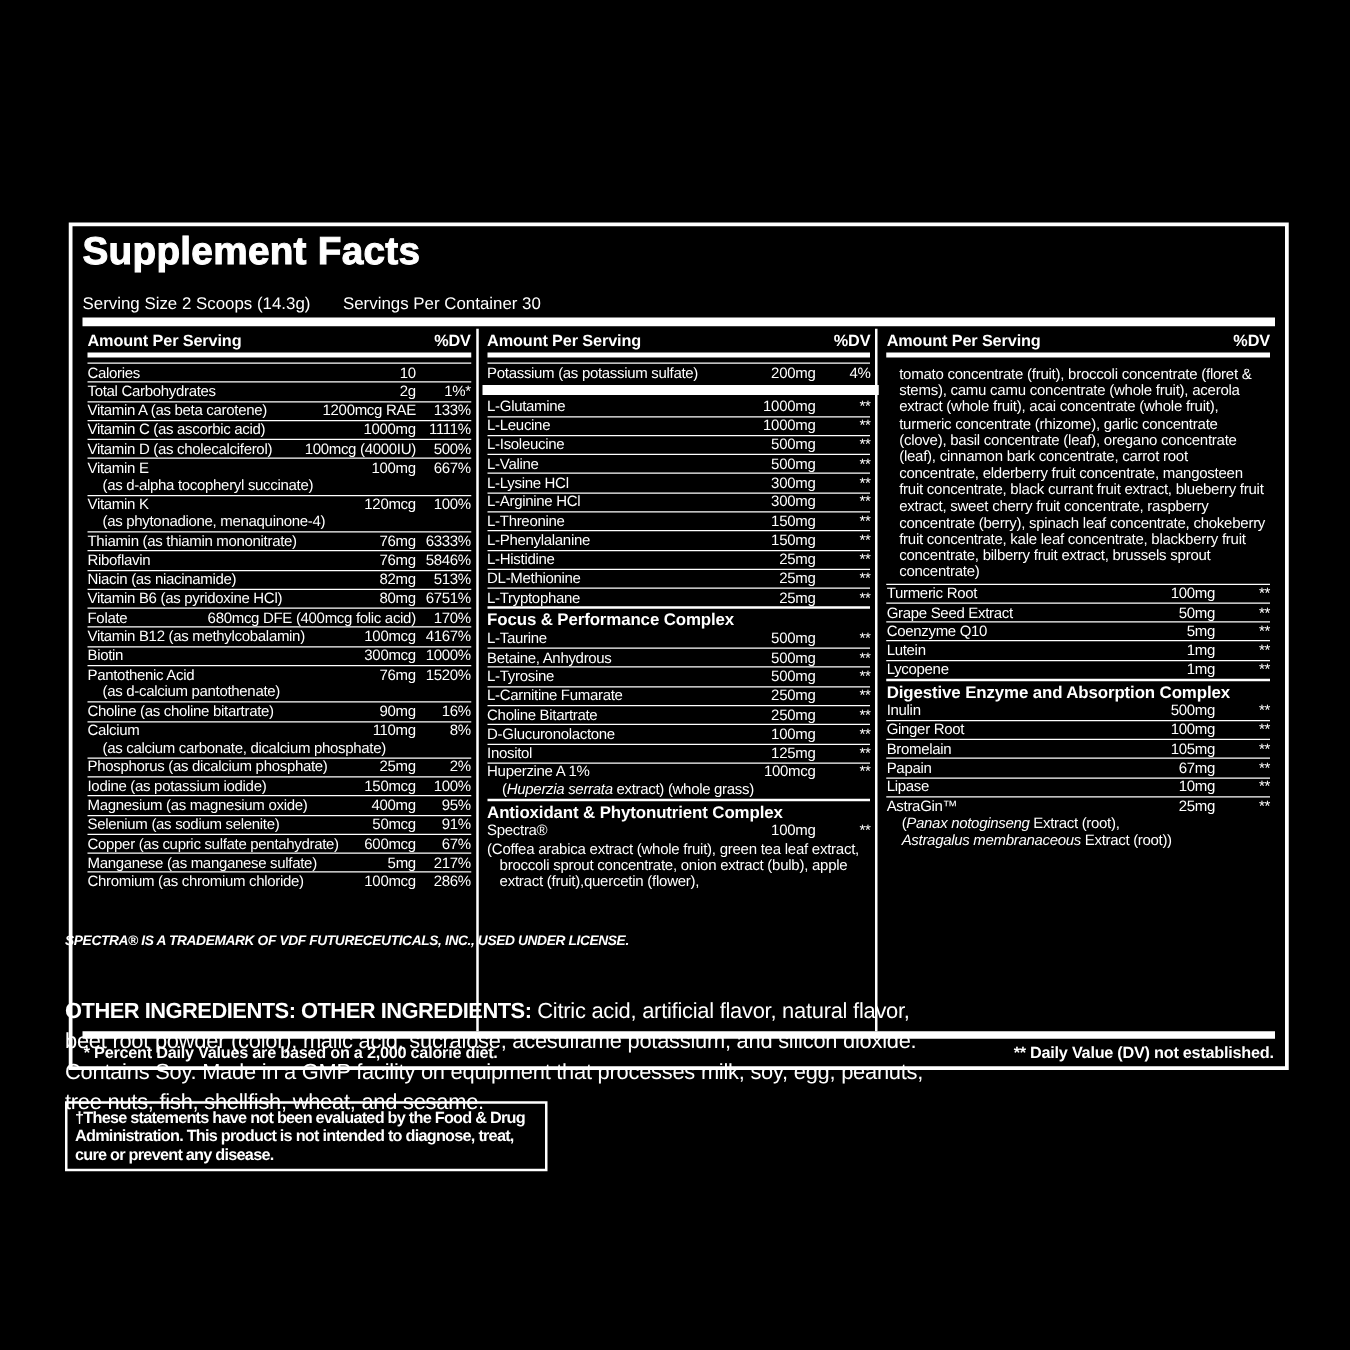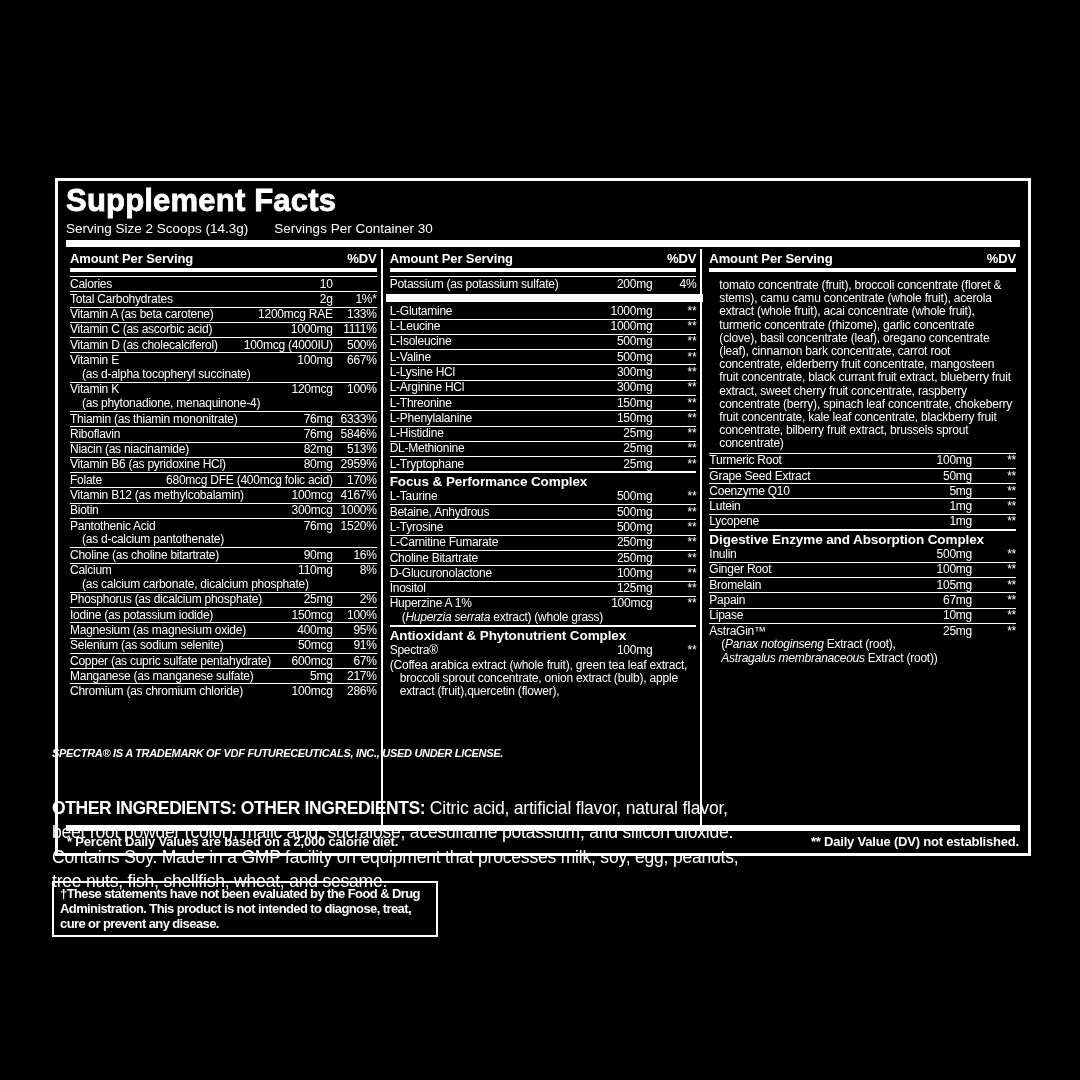--- a/index.html
+++ b/index.html
@@ -8,21 +8,21 @@
     background:#000;color:#fff;
     font-family:"Liberation Sans","DejaVu Sans",sans-serif;
     -webkit-font-smoothing:antialiased;
   }
   .panel{
     position:absolute;left:55px;top:178px;width:976px;height:678px;
     box-sizing:border-box;border:3px solid #fff;background:#000;
     padding:4px 8px 3px;display:flex;flex-direction:column;
   }
   .sf-title{font-size:31px;font-weight:bold;letter-spacing:0.2px;line-height:31px;-webkit-text-stroke:0.8px #fff;}
-  .serving-line{font-size:13.5px;line-height:17px;margin-top:4px;}
+  .serving-line{font-size:13.5px;line-height:17px;margin-top:18px;}
   .serving-line span{margin-right:26px;}
   .thickbar{height:7px;background:#fff;margin:3px 0 0;}
   .cols{flex:1;display:flex;margin-top:2px;min-height:0;}
   .col{flex:1;min-width:0;padding:0 4px;}
   .col + .col{border-left:2.5px solid #fff;padding-left:7px;}
   .colhead{
     display:flex;justify-content:space-between;align-items:flex-end;
     font-size:13px;font-weight:bold;letter-spacing:-0.1px;
     padding:2px 0 2px;border-bottom:4.5px solid #fff;
   }
@@ -126,21 +126,21 @@
             <span class="rdv">5846%</span>
           </div>
           <div class="row">
             <span class="rname">Niacin (as niacinamide)</span>
             <span class="ramt">82mg</span>
             <span class="rdv">513%</span>
           </div>
           <div class="row">
             <span class="rname">Vitamin B6 (as pyridoxine HCl)</span>
             <span class="ramt">80mg</span>
-            <span class="rdv">2959%</span>
+            <span class="rdv">6751%</span>
           </div>
           <div class="row">
             <span class="rname">Folate</span>
             <span class="ramt">680mcg DFE (400mcg folic acid)</span>
             <span class="rdv">170%</span>
           </div>
           <div class="row">
             <span class="rname">Vitamin B12 (as methylcobalamin)</span>
             <span class="ramt">100mcg</span>
             <span class="rdv">4167%</span>

